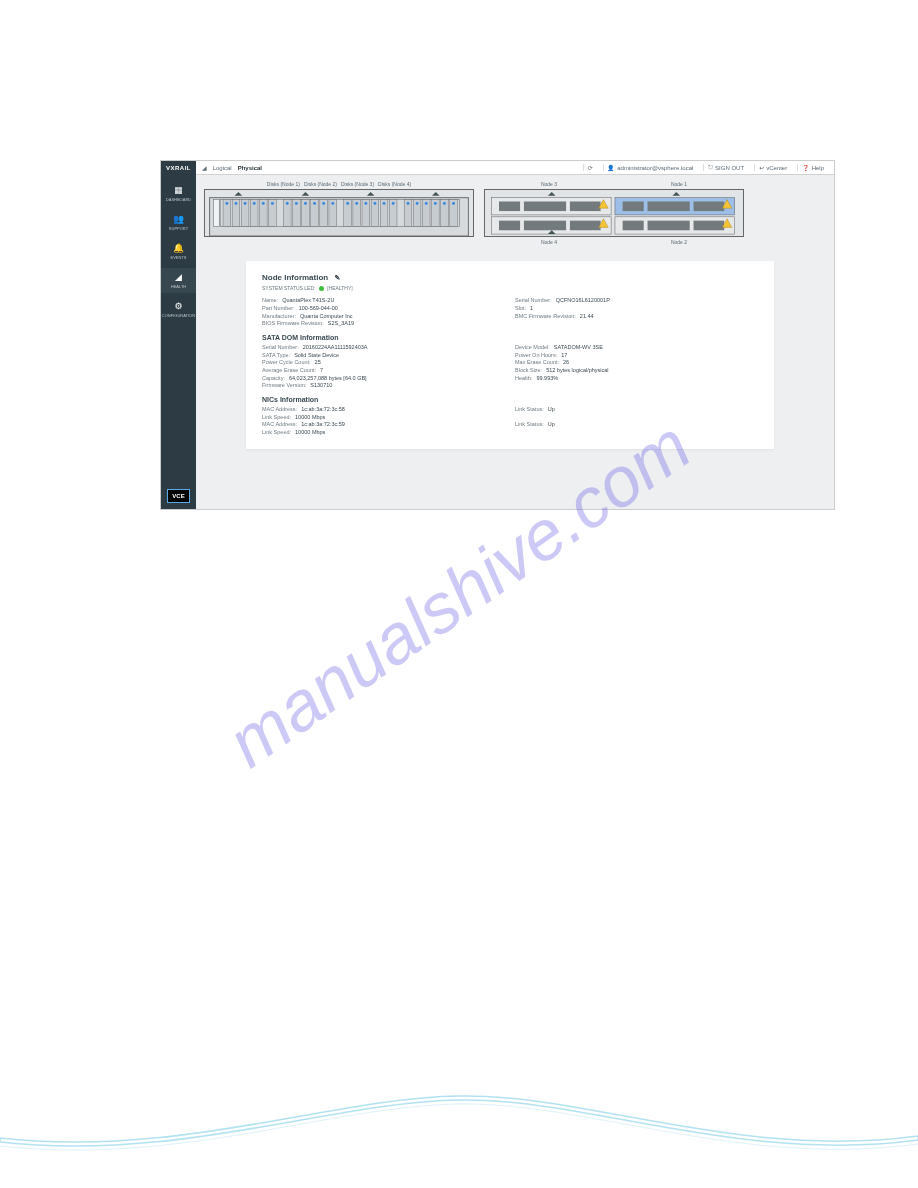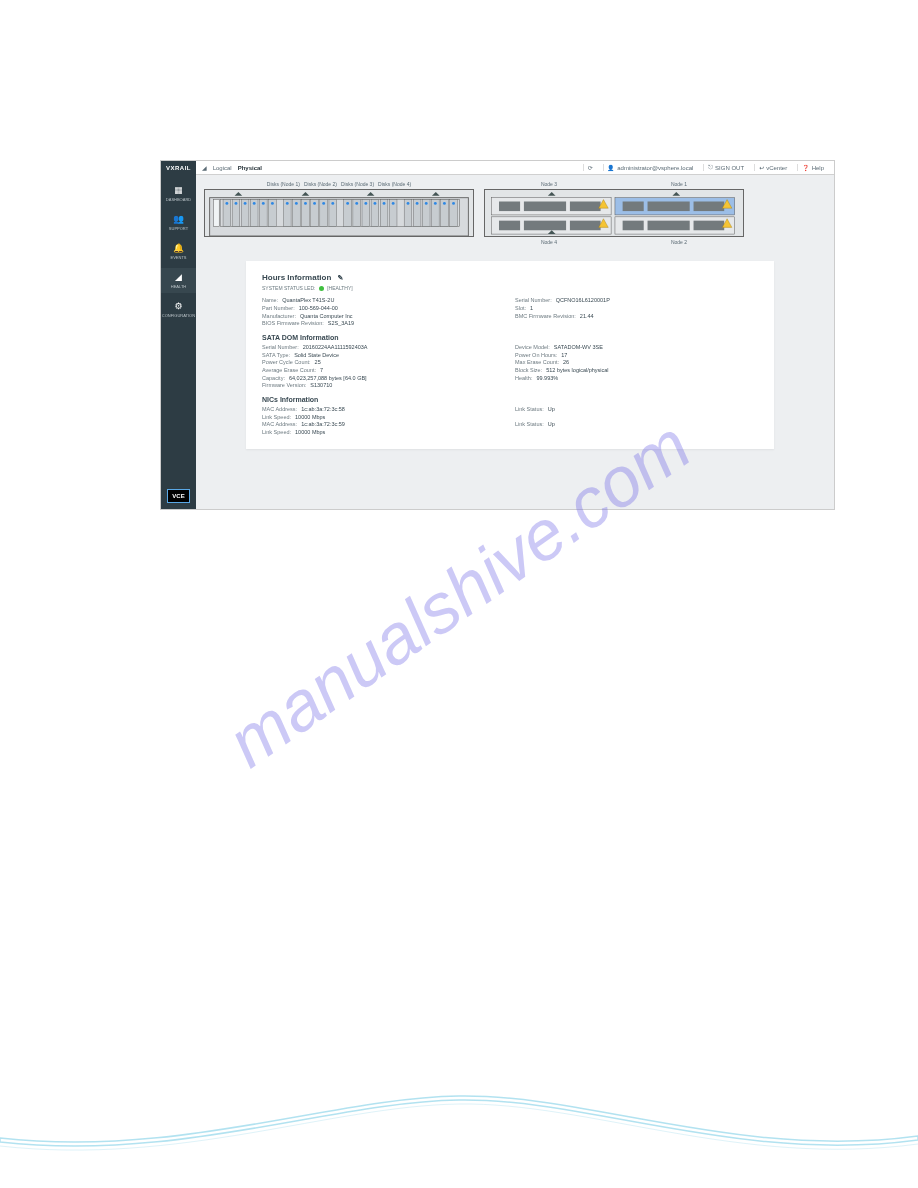--- a/index.html
+++ b/index.html
@@ -345,21 +345,21 @@
         </svg>
         <div class="node-labels-bot">
           <span>Node 4</span>
           <span>Node 2</span>
         </div>
       </div>
     </div>
 
     <div class="card">
       <div class="card-title">
-        <span>Hours Information</span>
+        <span>Node Information</span>
         <span class="edit-ico">✎</span>
       </div>
       <div class="statusline">
         <span>SYSTEM STATUS LED:</span>
         <span class="health-dot"></span>
         <span>[HEALTHY]</span>
       </div>
       <div class="kv-grid">
         <div id="ni-left">
             <div class="kv">

